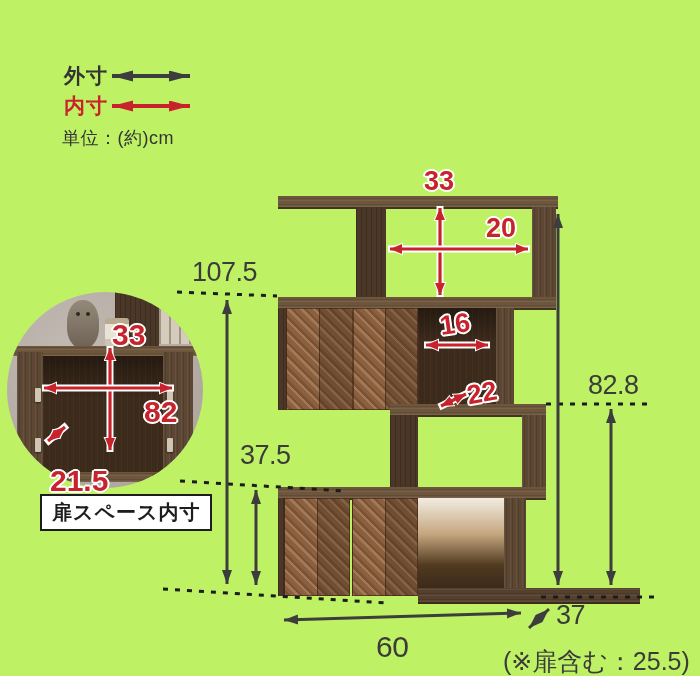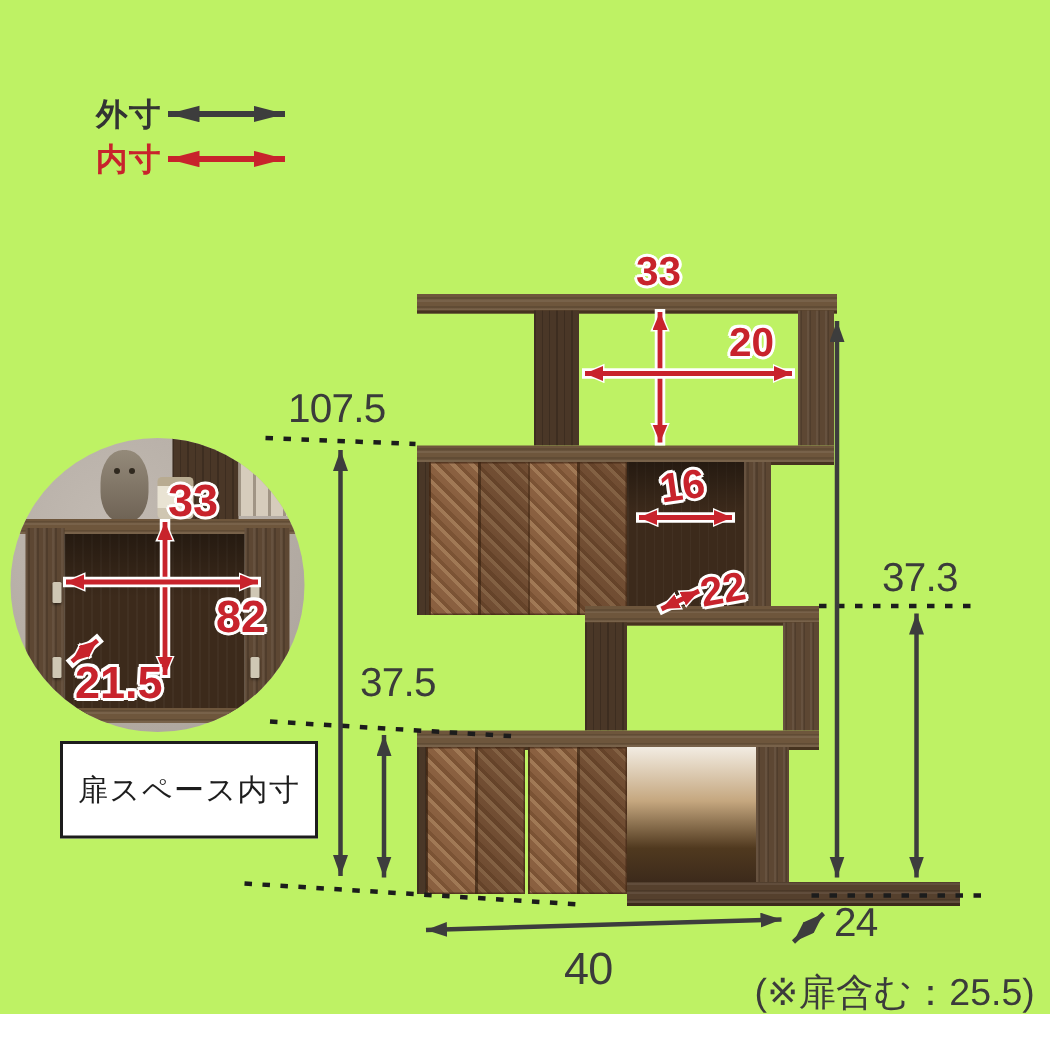--- a/index.html
+++ b/index.html
@@ -37,22 +37,22 @@
 
   
   .jt{color:#333;font-weight:700;font-size:21px;letter-spacing:1px;}
   .jt-red{color:#c8232c;}
   .unit{color:#333;font-size:18px;letter-spacing:.5px;}
   .dim{color:#3b3b3b;font-size:27px;letter-spacing:-.5px;white-space:nowrap;}
   .rdim{color:#c8232c;font-weight:700;font-size:27px;white-space:nowrap;
     text-shadow:2px 0 0 #fff,-2px 0 0 #fff,0 2px 0 #fff,0 -2px 0 #fff,
       1.4px 1.4px 0 #fff,-1.4px 1.4px 0 #fff,1.4px -1.4px 0 #fff,-1.4px -1.4px 0 #fff;}
   .big{font-size:30px;}
-  .caption-box{border:2px solid #1d1d1d;background:#fff;color:#1d1d1d;font-weight:400;
-    font-size:20px;padding:17px 10px;letter-spacing:1px;white-space:nowrap;}
+  .caption-box{border:2px solid #1d1d1d;background:#fff;color:#1d1d1d;font-weight:700;
+    font-size:20px;padding:3px 10px;letter-spacing:1px;white-space:nowrap;}
   .note{color:#3b3b3b;font-size:25px;white-space:nowrap;}
   svg.overlay{position:absolute;left:0;top:0;pointer-events:none;}
 </style>
 </head>
 <body>
 
 <div class="stage">
 
   <div class="abs wood-h" style="left:278px;top:196px;width:280px;height:11px;border-bottom:2px solid #46331f;"></div>
   <div class="abs wood-dark" style="left:356px;top:207px;width:30px;height:90px;"></div>
@@ -151,31 +151,32 @@
       <line x1="44" y1="388" x2="172" y2="388" stroke="#c8232c" stroke-width="3.2" marker-start="url(#mr)" marker-end="url(#mr)"></line>
     </g>
     <g>
       <line x1="46" y1="443" x2="67" y2="425" stroke="#fff" stroke-width="7" marker-start="url(#mw)" marker-end="url(#mw)"></line>
       <line x1="48" y1="441" x2="65" y2="427" stroke="#c8232c" stroke-width="3.2" marker-start="url(#mr)" marker-end="url(#mr)"></line>
     </g>
   </svg>
 
   <div class="abs jt" style="left:64px;top:62px;">外寸</div>
   <div class="abs jt jt-red" style="left:64px;top:92px;">内寸</div>
+  <div class="abs unit" style="left:62px;top:126px;">単位：(約)cm</div>
 
   <div class="abs dim" style="left:192px;top:257px;text-align:right;">107.5</div>
-  <div class="abs dim" style="left:588px;top:370px;">37.3</div>
+  <div class="abs dim" style="left:588px;top:370px;">82.8</div>
   <div class="abs dim" style="left:240px;top:440px;">37.5</div>
-  <div class="abs dim big" style="left:376px;top:630px;">40</div>
-  <div class="abs dim" style="left:556px;top:600px;">24</div>
+  <div class="abs dim big" style="left:376px;top:630px;">60</div>
+  <div class="abs dim" style="left:556px;top:600px;">37</div>
   <div class="abs note" style="left:503px;top:645px;">(※扉含む：25.5)</div>
 
   <div class="abs rdim" style="left:424px;top:166px;">33</div>
   <div class="abs rdim" style="left:486px;top:213px;">20</div>
   <div class="abs rdim" style="left:440px;top:309px;transform:rotate(-8deg);">16</div>
   <div class="abs rdim" style="left:467px;top:378px;transform:rotate(-10deg);">22</div>
 
   <div class="abs rdim big" style="left:112px;top:318px;">33</div>
   <div class="abs rdim big" style="left:144px;top:395px;">82</div>
-  <div class="abs rdim big" style="left:50px;top:439px;">21.5</div>
+  <div class="abs rdim big" style="left:50px;top:464px;">21.5</div>
 
   <div class="abs caption-box" style="left:40px;top:494px;">扉スペース内寸</div>
 </div>
 
 </body></html>

